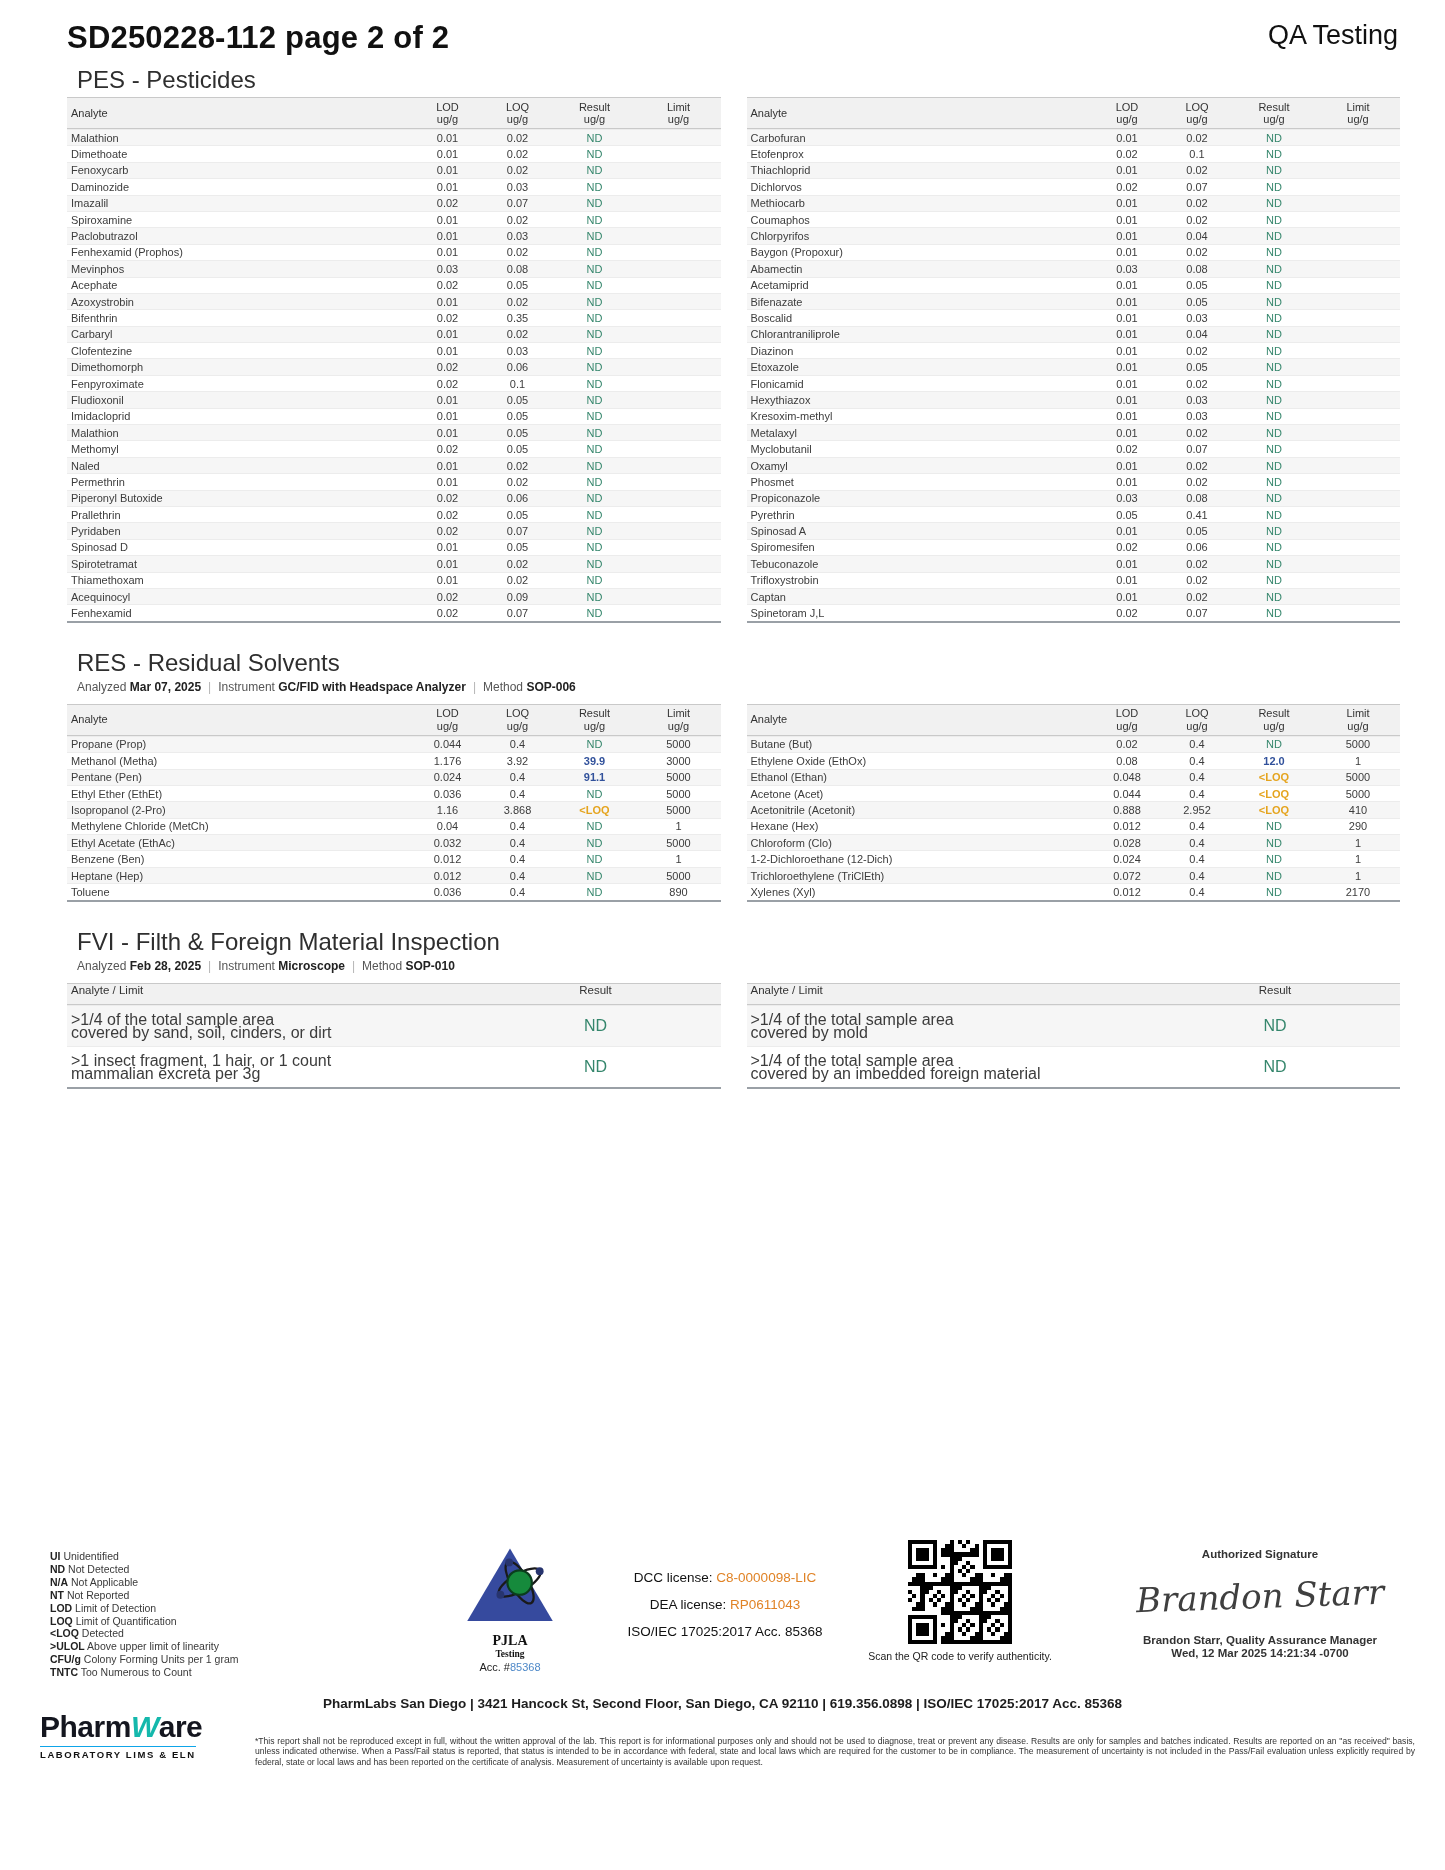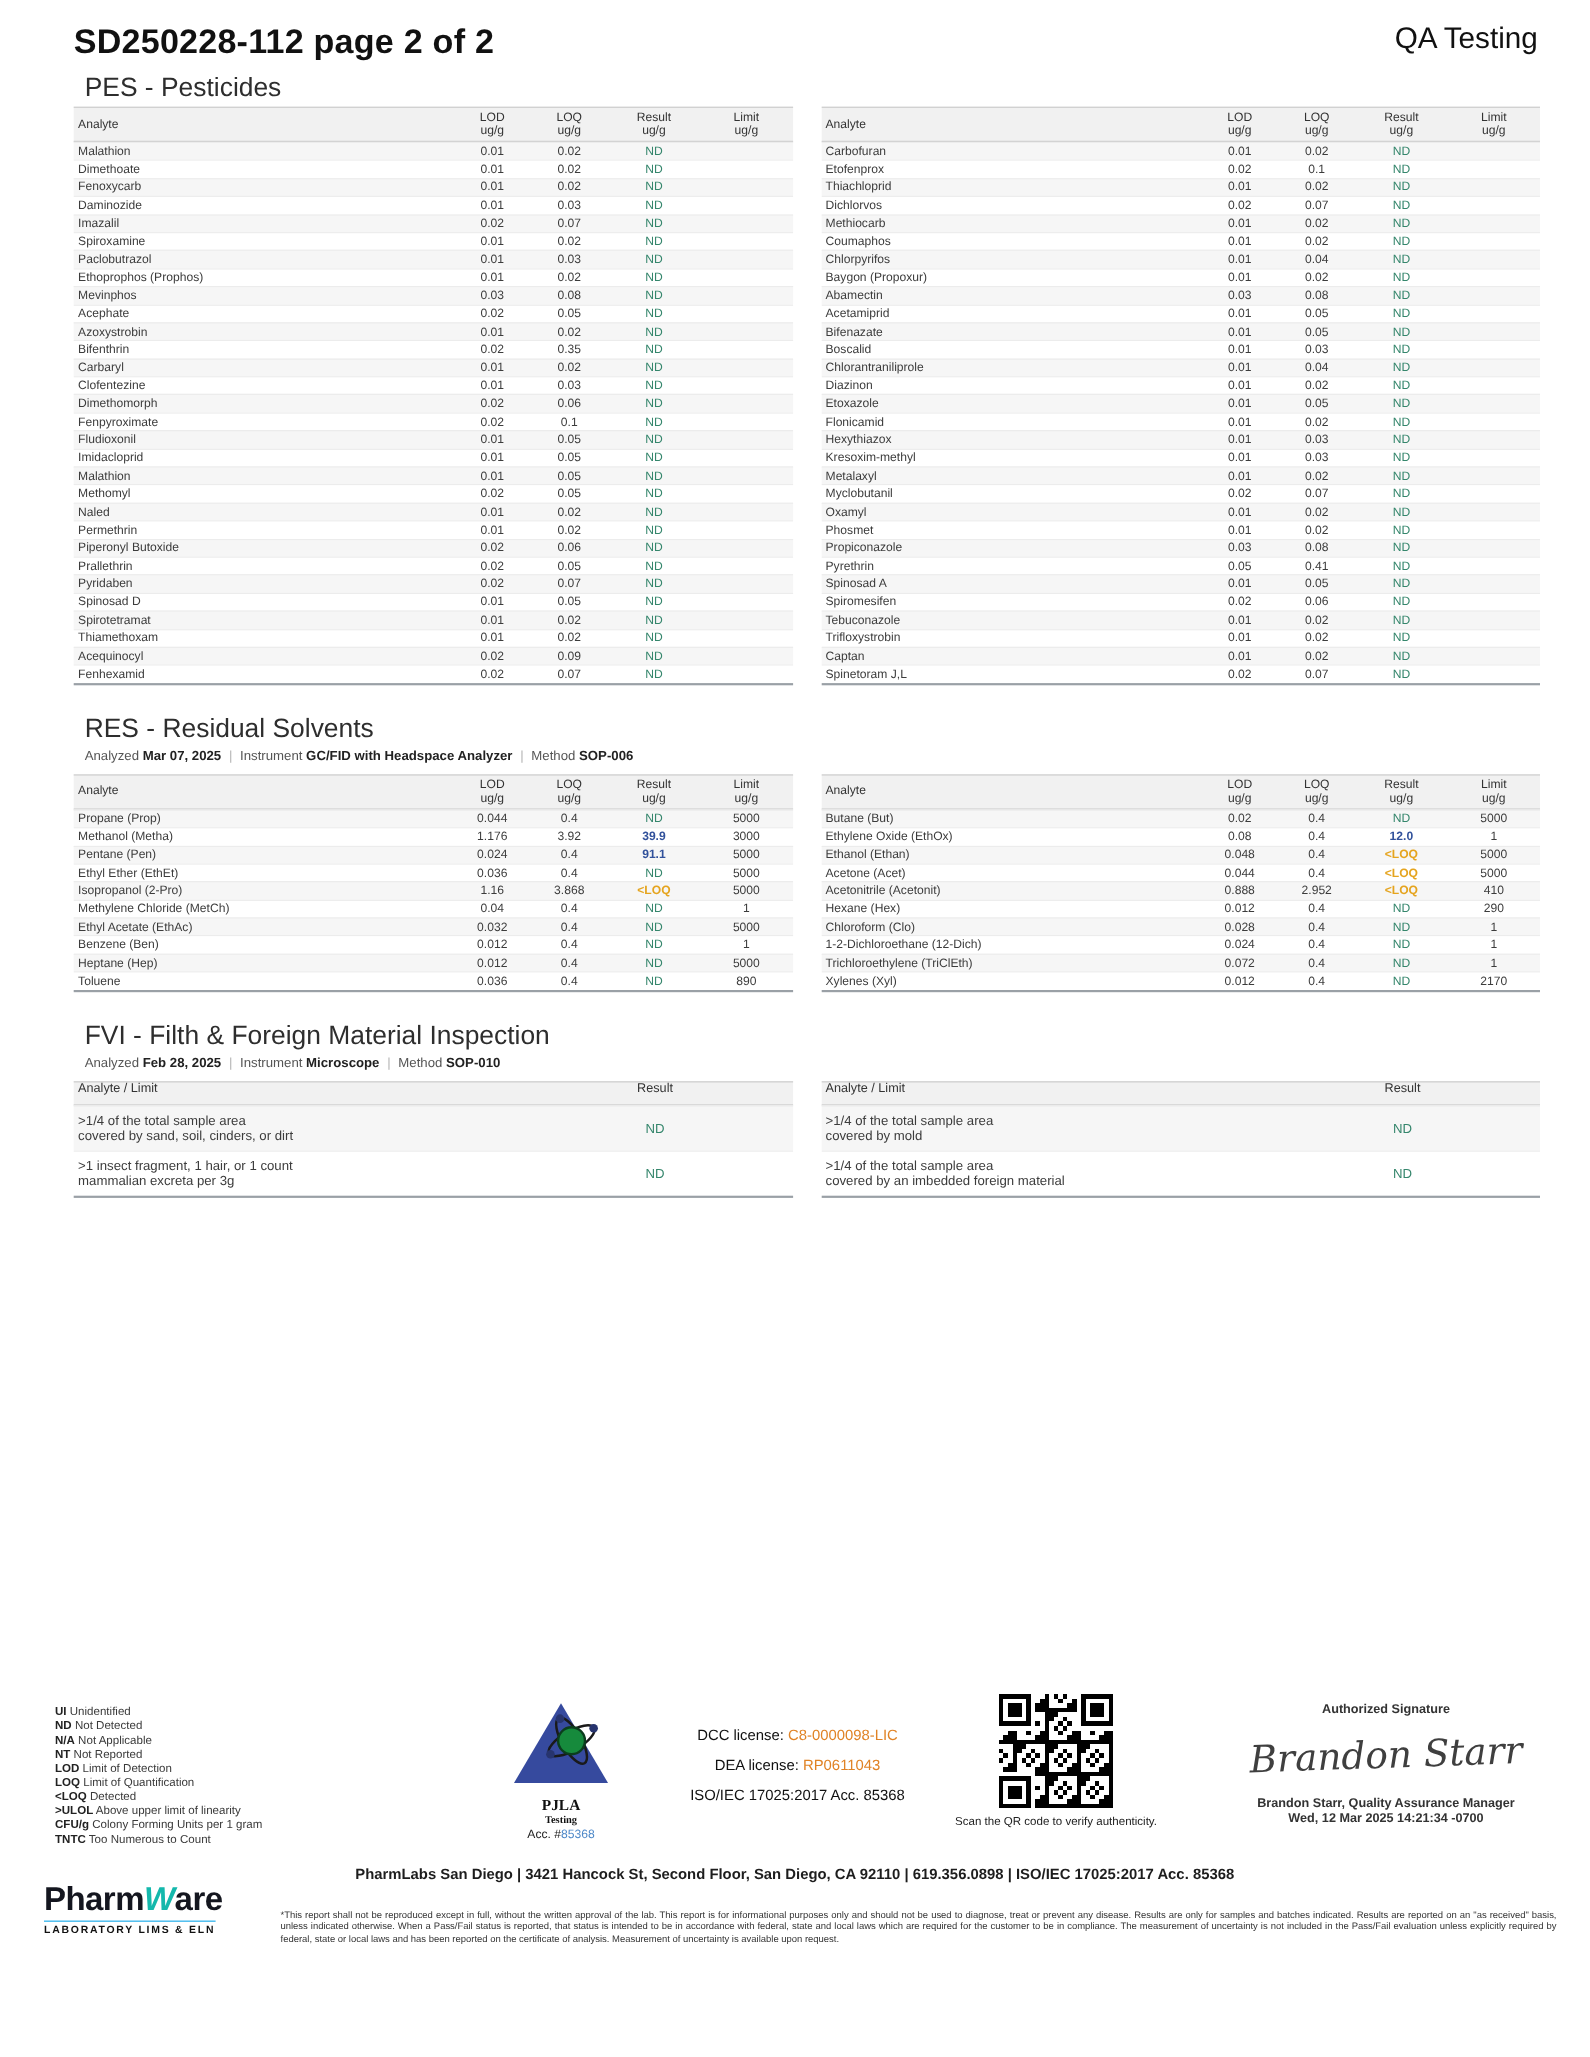--- a/index.html
+++ b/index.html
@@ -29,21 +29,21 @@
   .c-result { width:84px; text-align:center; }
   .c-limit { width:84px; text-align:center; }
   .r-nd { color:#35866c; }
   .r-num { color:#31519b; font-weight:bold; }
   .r-loq { color:#e5a41e; font-weight:bold; }
 
   
   .fvi-table { display:flex; gap:26px; }
   .fvi-half { flex:1; border-bottom:2px solid #9aa0a6; }
   .fvi-head { display:flex; height:22px; align-items:flex-start; background:#f1f1f1; border-top:1px solid #c9c9c9; border-bottom:1px solid #c9c9c9; font-size:11.5px; color:#333; }
-  .fvi-row { display:flex; align-items:center; min-height:41px; font-size:12px; color:#3c3c3c; border-top:1px solid #ececec; }
+  .fvi-row { display:flex; align-items:center; min-height:41px; font-size:16px; color:#3c3c3c; border-top:1px solid #ececec; }
   .fvi-row:nth-child(even) { background:#f6f6f6; }
   .fvi-limit { flex:1; padding-left:4px; line-height:13px; }
   .fvi-result { width:250px; text-align:center; }
 
   
   .footer { position:absolute; left:0; top:1538px; width:1445px; height:332px; }
   .legend { position:absolute; left:50px; top:12px; font-size:10.5px; line-height:12.9px; color:#3a3a3a; }
   .legend b { color:#222; }
 
   .pjla { position:absolute; left:445px; top:6px; width:130px; text-align:center; }
@@ -154,21 +154,21 @@
               <div class="c-limit"></div>
             </div>
             <div class="t-row">
               <div class="c-analyte">Paclobutrazol</div>
               <div class="c-num">0.01</div>
               <div class="c-num">0.03</div>
               <div class="c-result r-nd">ND</div>
               <div class="c-limit"></div>
             </div>
             <div class="t-row">
-              <div class="c-analyte">Ethoprophos (Prophos)</div>
+              <div class="c-analyte">Fenhexamid (Prophos)</div>
               <div class="c-num">0.01</div>
               <div class="c-num">0.02</div>
               <div class="c-result r-nd">ND</div>
               <div class="c-limit"></div>
             </div>
             <div class="t-row">
               <div class="c-analyte">Mevinphos</div>
               <div class="c-num">0.03</div>
               <div class="c-num">0.08</div>
               <div class="c-result r-nd">ND</div>

